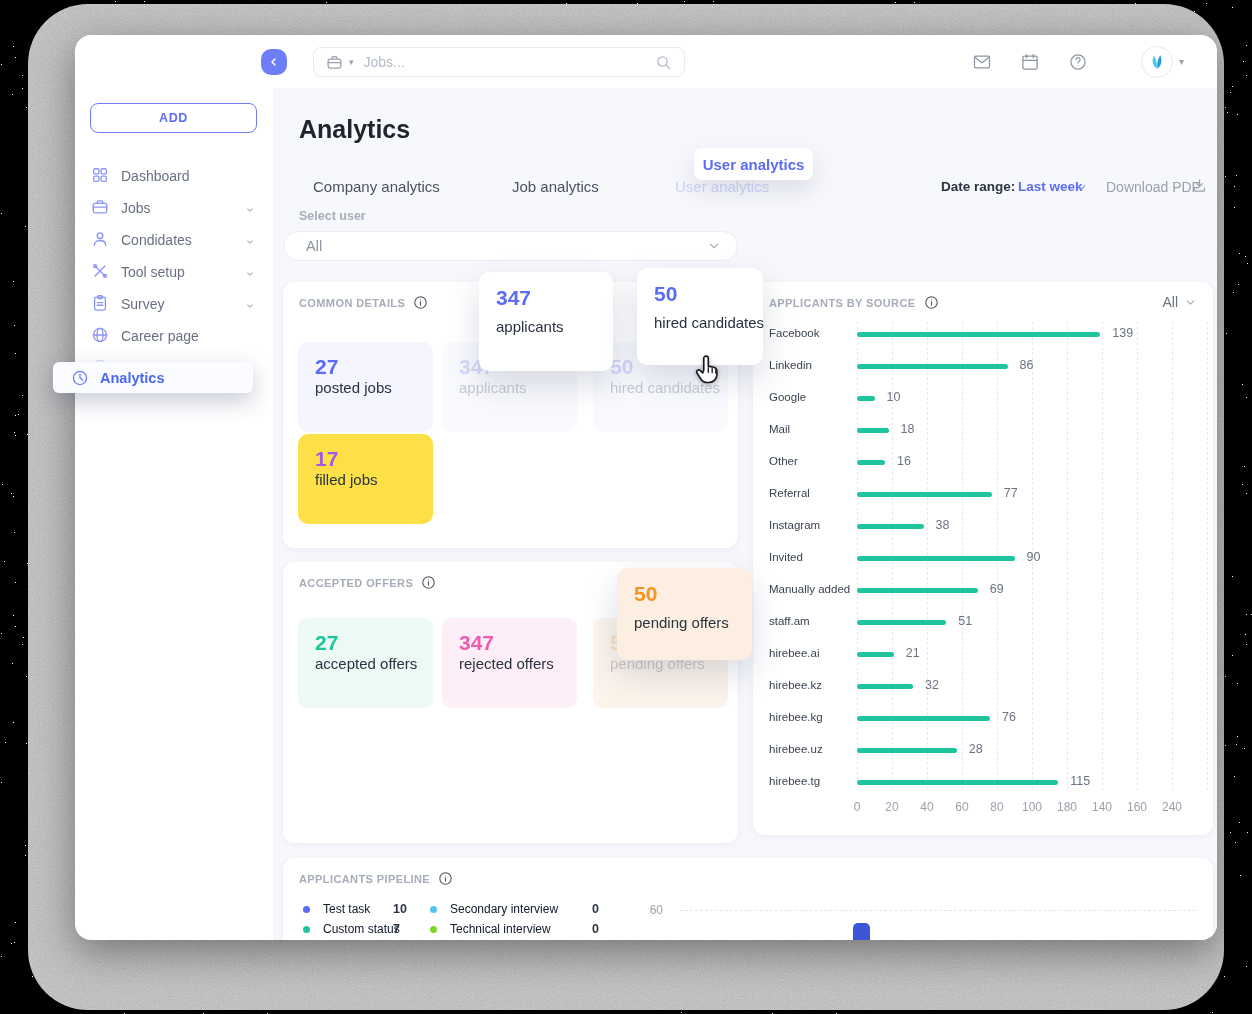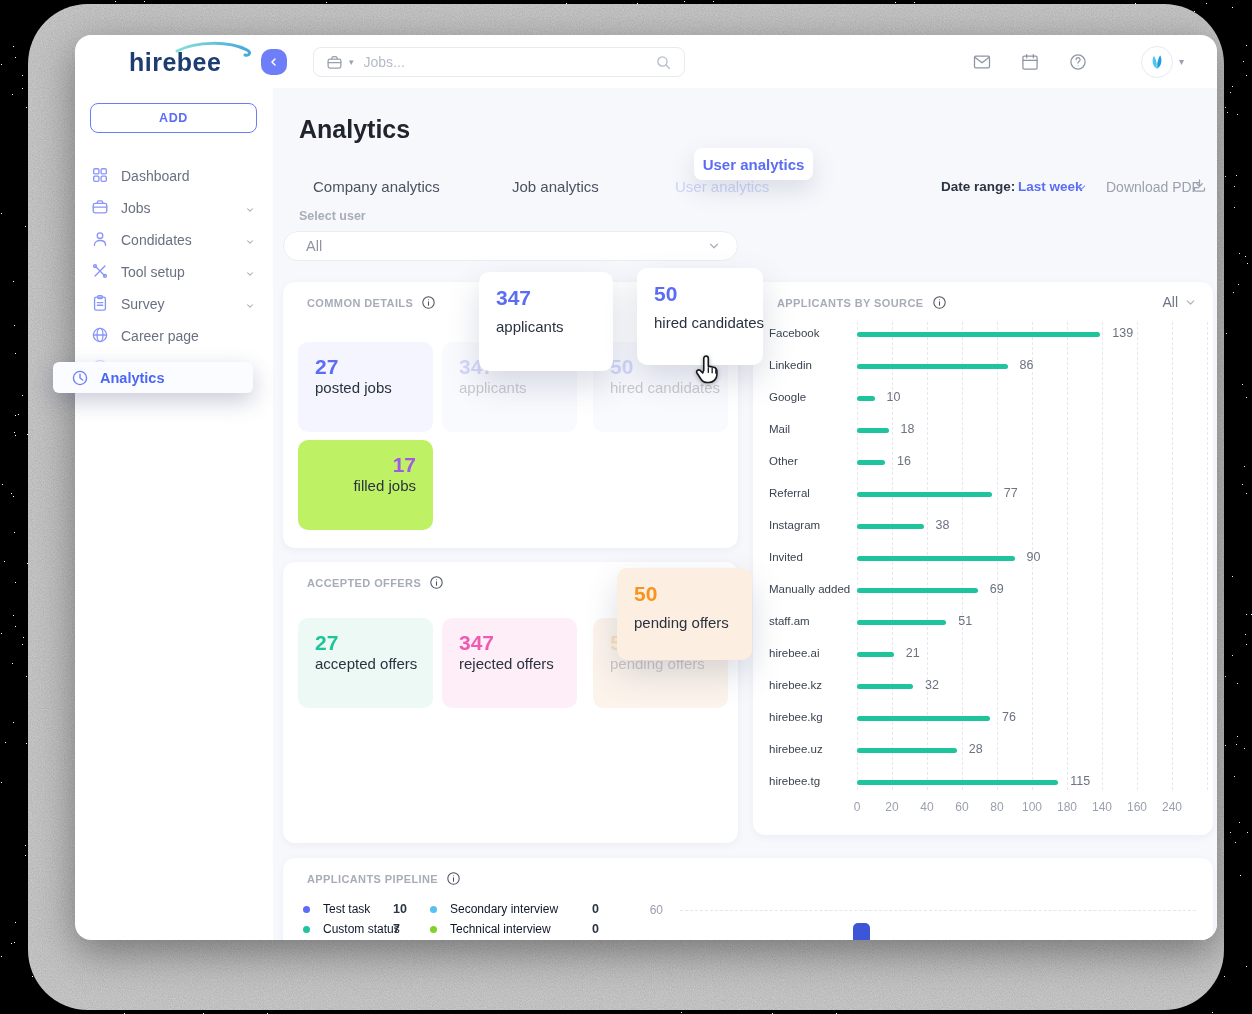--- a/index.html
+++ b/index.html
@@ -61,21 +61,21 @@
   .dl-ico { position:absolute; left:1117px; top:143px; width:15px; height:15px; color:#9aa1ad; cursor:pointer; }
 
   .select-label { position:absolute; left:224px; top:174px; font-size:12.5px; font-weight:bold; color:#a7aeb9; }
   .select-box { position:absolute; left:208px; top:196px; width:455px; height:30px; background:#fff; border:1px solid #ececf2;
                 border-radius:16px; display:flex; align-items:center; padding:0 16px 0 22px; cursor:pointer;
                 color:#8d95a3; font-size:14.5px; justify-content:space-between; }
   .select-box .chev { width:14px; height:14px; color:#aab1bc; }
 
   
   .card { position:absolute; background:#fff; border-radius:12px; box-shadow:0 2px 8px rgba(30,45,90,.05); }
-  .card-head { position:absolute; left:24px; top:13px; display:flex; align-items:center; gap:8px; }
+  .card-head { position:absolute; left:16px; top:13px; display:flex; align-items:center; gap:8px; }
   .card-title { font-size:11px; font-weight:bold; letter-spacing:.4px; color:#a6acb8; }
   .info-ico { width:15px; height:15px; color:#4c535e; display:inline-flex; }
   .info-ico svg { width:100%; height:100%; }
 
   .tile { position:absolute; width:135px; height:90px; border-radius:10px; padding:13px 17px; }
   .tile .tile-num { font-size:21px; font-weight:bold; }
   .tile .tile-label { font-size:15px; color:#2a3240; margin-top:0; white-space:nowrap; }
   .tile.ghost { opacity:.55; }
   .tile.ghost .tile-num, .tile.ghost .tile-label { opacity:.45; }
 
@@ -139,32 +139,20 @@
           </feComponentTransfer>
     </filter>
         <rect width="100%" height="100%" filter="url(#fGrey)"></rect>
       </svg>
     </div>
 
   <div class="window">
     <div class="main-bg"></div>
 
     <div class="sidebar">
-      <div class="logo">
-        <svg viewBox="0 0 150 40" xmlns="http://www.w3.org/2000/svg">
-          <defs>
-              <linearGradient id="sw" x1="0" y1="0" x2="1" y2="0">
-            <stop offset="0" stop-color="#7adbd4"></stop>
-                <stop offset="1" stop-color="#2f9fd8"></stop>
-              </linearGradient>
-            </defs>
-          <text x="8" y="30" font-family="Liberation Sans, sans-serif" font-size="25" font-weight="bold" fill="#1c3c72" letter-spacing="0.5">hirebee</text>
-          <path d="M56 10 C76 0 108 0 126 9 C130 11 129 15 124 14" fill="none" stroke="url(#sw)" stroke-width="3" stroke-linecap="round" opacity="0.9"></path>
-        </svg>
-      </div>
       <div class="add-btn">ADD</div>
       <div class="nav">
           <div class="nav-item">
             <span class="nav-ico">
               <svg viewBox="0 0 20 20" fill="none" stroke="currentColor" stroke-width="1.5" stroke-linecap="round" stroke-linejoin="round">
                 <rect x="3" y="3" width="5.8" height="5.8" rx="1.4"></rect>
                 <rect x="11.2" y="3" width="5.8" height="5.8" rx="1.4"></rect>
                 <rect x="3" y="11.2" width="5.8" height="5.8" rx="1.4"></rect>
                 <rect x="11.2" y="11.2" width="5.8" height="5.8" rx="1.4"></rect>
               </svg>
@@ -341,21 +329,21 @@
             <div class="tile-label">posted jobs</div>
           </div>
           <div class="tile ghost" style="left: 159px; top: 60px; background: rgb(245, 246, 254);">
             <div class="tile-num" style="color:#5b6cf5">347</div>
             <div class="tile-label">applicants</div>
           </div>
           <div class="tile ghost" style="left: 310px; top: 60px; background: rgb(245, 246, 254);">
             <div class="tile-num" style="color:#5b6cf5">50</div>
             <div class="tile-label">hired candidates</div>
           </div>
-          <div class="tile" style="left: 15px; top: 158px; background: #bef264; text-align: right;">
+          <div class="tile" style="left: 15px; top: 152px; background: #fde047;">
             <div class="tile-num" style="color:#a259e6">17</div>
             <div class="tile-label">filled jobs</div>
           </div>
         </div>
     </div>
 
     <div class="card" style="left:208px; top:527px; width:455px; height:281px;">
       <div class="card-head">
         <span class="card-title">ACCEPTED OFFERS</span>
         <span class="info-ico">

